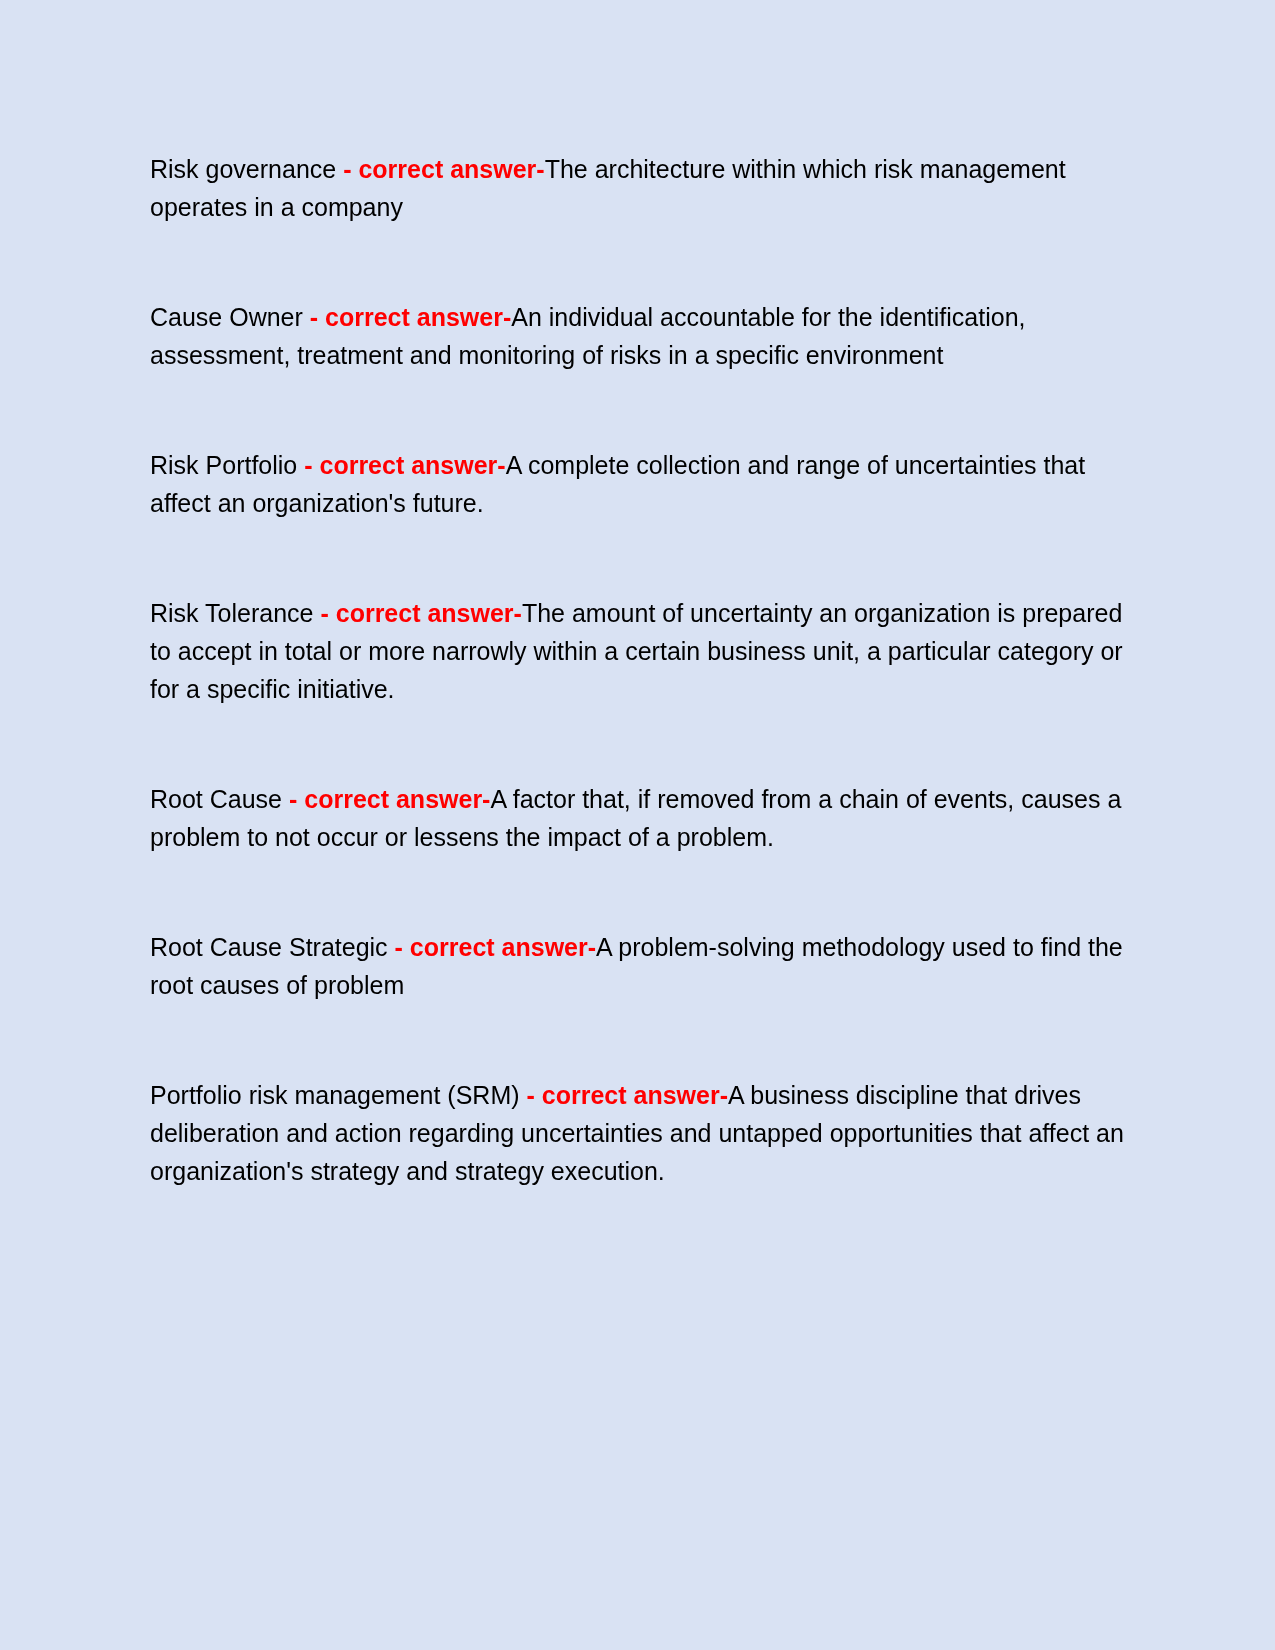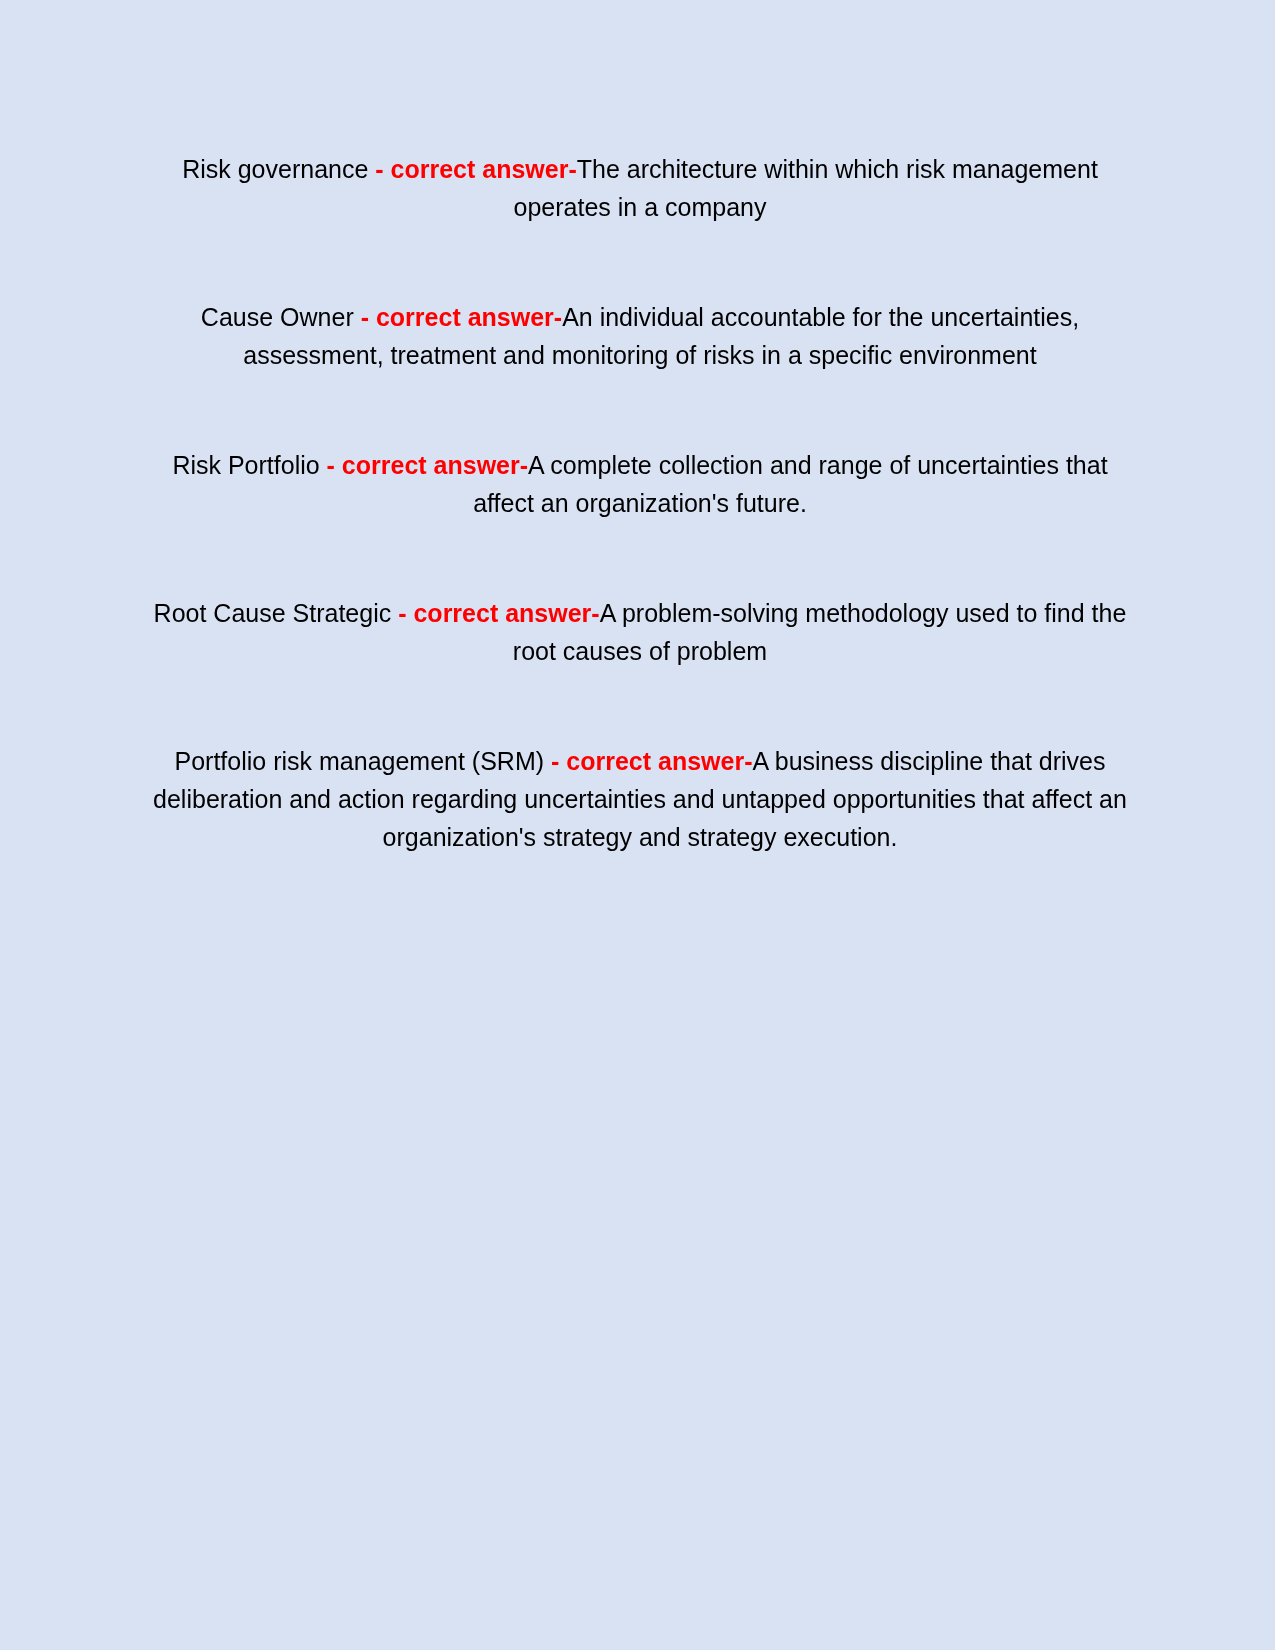--- a/index.html
+++ b/index.html
@@ -8,31 +8,32 @@
     background: #d9e2f3;
     font-family: "Liberation Sans", "DejaVu Sans", sans-serif;
     color: #000;
     position: relative;
     overflow: hidden;
   }
   .page {
     position: absolute;
     left: 150px; top: 150px;
     width: 980px;
-    text-align: center;
   }
   .entry {
     font-size: 25px;
     line-height: 38px;
     margin: 0 0 72px 0;
   }
   .sep { color: #ff0000; font-weight: bold; }
 </style>
 </head>
 <body>
 
 <div class="page">
   <p class="entry"><span>Risk governance</span><span class="sep"> - correct answer-</span><span>The architecture within which risk management operates in a company</span></p>
-  <p class="entry"><span>Cause Owner</span><span class="sep"> - correct answer-</span><span>An individual accountable for the uncertainties, assessment, treatment and monitoring of risks in a specific environment</span></p>
+  <p class="entry"><span>Cause Owner</span><span class="sep"> - correct answer-</span><span>An individual accountable for the identification, assessment, treatment and monitoring of risks in a specific environment</span></p>
   <p class="entry"><span>Risk Portfolio</span><span class="sep"> - correct answer-</span><span>A complete collection and range of uncertainties that affect an organization's future.</span></p>
+  <p class="entry"><span>Risk Tolerance</span><span class="sep"> - correct answer-</span><span>The amount of uncertainty an organization is prepared to accept in total or more narrowly within a certain business unit, a particular category or for a specific initiative.</span></p>
+  <p class="entry"><span>Root Cause</span><span class="sep"> - correct answer-</span><span>A factor that, if removed from a chain of events, causes a problem to not occur or lessens the impact of a problem.</span></p>
   <p class="entry"><span>Root Cause Strategic</span><span class="sep"> - correct answer-</span><span>A problem-solving methodology used to find the root causes of problem</span></p>
   <p class="entry"><span>Portfolio risk management (SRM)</span><span class="sep"> - correct answer-</span><span>A business discipline that drives deliberation and action regarding uncertainties and untapped opportunities that affect an organization's strategy and strategy execution.</span></p>
 </div>
 
 </body></html>

